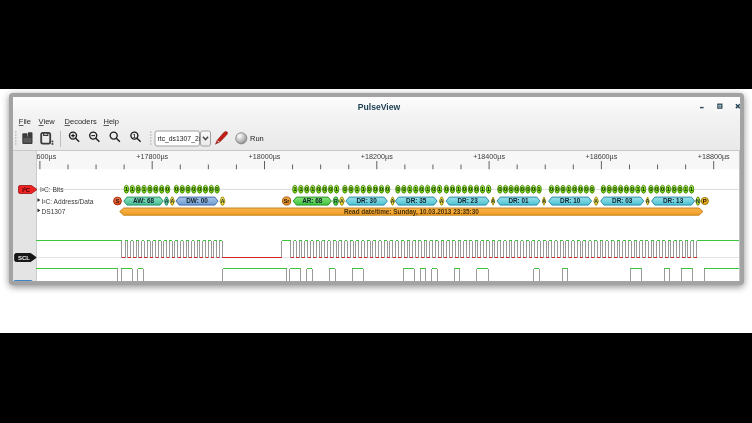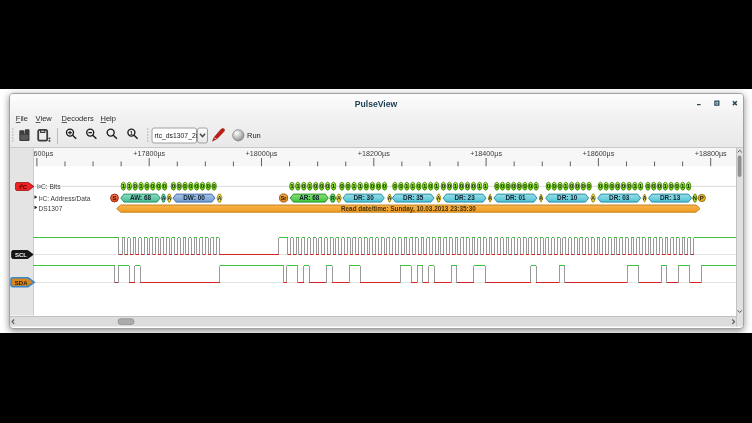--- a/index.html
+++ b/index.html
@@ -1,18 +1,18 @@
 <!DOCTYPE html>
 <html><head><meta charset="utf-8"><style>
 * { margin:0; padding:0; box-sizing:border-box; }
 html,body { width:752px; height:423px; background:#000; overflow:hidden;
   font-family:"Liberation Sans", sans-serif; }
 #band { position:absolute; left:0; top:89px; width:752px; height:244px; background:#fff; }
-#win { position:absolute; left:9px; top:93px; width:735px; height:236px;
-  background:#fff; border:1px solid #a3a3a3; border-radius:4px;
+#win { position:absolute; left:9px; top:93px; width:735px; height:192px;
+  background:#fff; border:4px solid #a3a3a3; border-radius:4px;
   box-shadow:0 2px 7px rgba(0,0,0,0.45); overflow:hidden; }
 #win svg { position:absolute; left:0; top:0; }
 </style></head>
 <body>
 <div id="band"></div>
 <div id="win">
 <svg width="733" height="234" viewBox="0 0 733 234" font-family="'Liberation Sans', sans-serif" text-rendering="optimizeLegibility">
 
 <defs>
 <linearGradient id="chrome" x1="0" y1="0" x2="0" y2="1">

